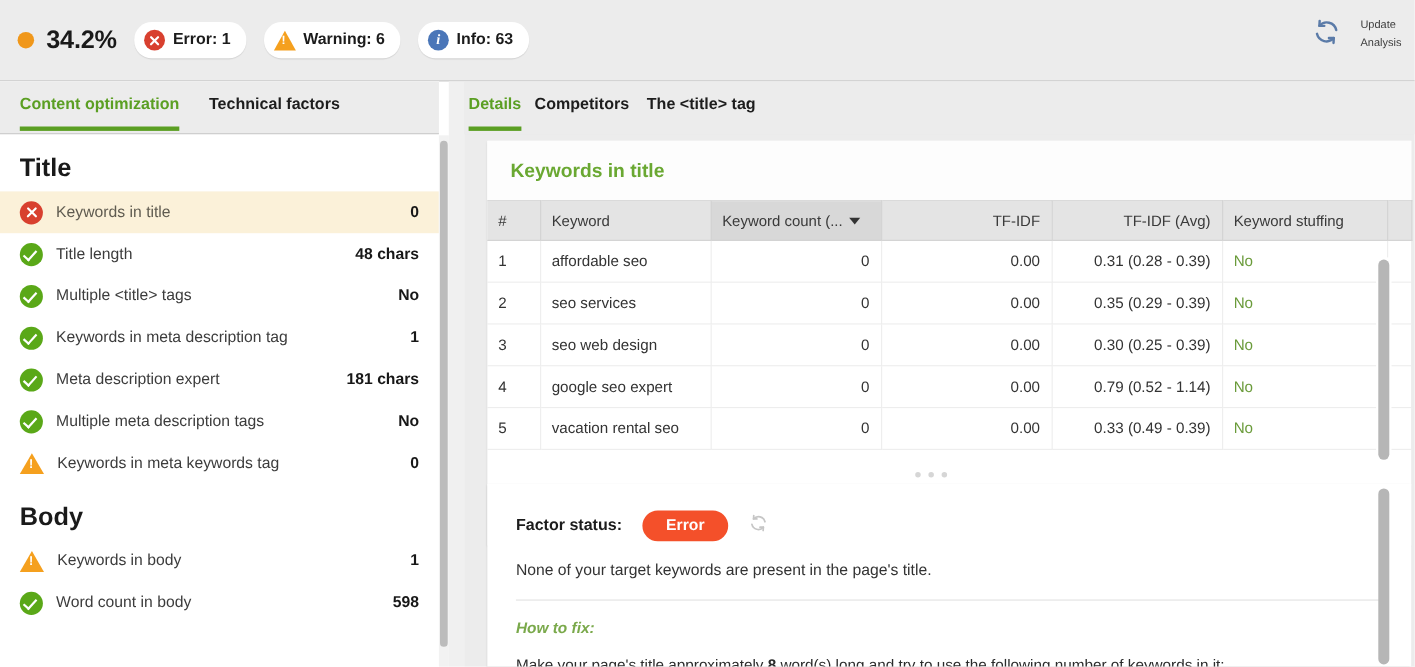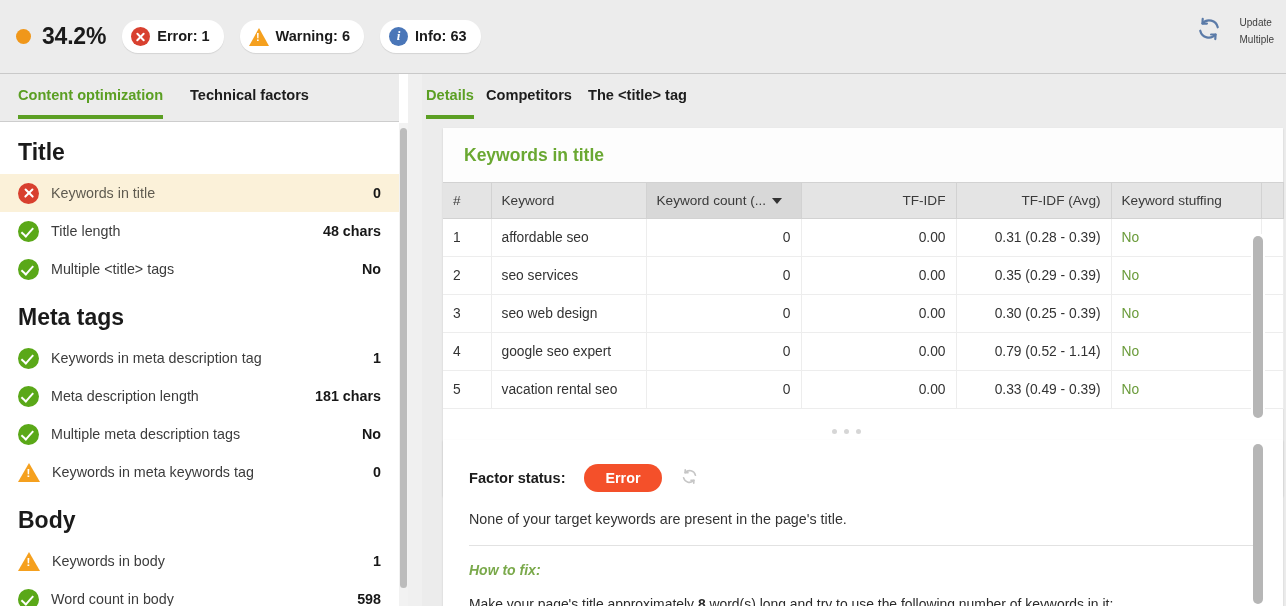--- a/index.html
+++ b/index.html
@@ -349,21 +349,21 @@
     <span>
       <svg width="28" height="28" viewBox="0 0 24 24" fill="none" stroke="#5b7ba8" stroke-width="1.9" stroke-linecap="round">
         <path d="M19.5 10.5a7.6 7.6 0 0 0-13.1-3.3"></path>
         <path d="M4.5 13.5a7.6 7.6 0 0 0 13.1 3.3"></path>
         <path d="M6.6 3.4 6.4 7.3 10.2 7.3" stroke-linejoin="round"></path>
         <path d="M17.4 20.6 17.6 16.7 13.8 16.7" stroke-linejoin="round"></path>
       </svg>
     </span>
     <span class="ua-label">
       <span>Update</span><br>
-      <span>Multiple</span>
+      <span>Analysis</span>
     </span>
   </div>
 </div>
 
 <div id="left-panel">
 
   <div id="left-tabs">
     <div class="tab active" id="tab-content-opt">
       <span>Content optimization</span>
     </div>
@@ -387,31 +387,30 @@
       <span class="factor-label">Title length</span>
       <span class="factor-value">48 chars</span>
     </div>
 
     <div class="factor-row">
       <span class="ico-check-green"></span>
       <span class="factor-label">Multiple &lt;title&gt; tags</span>
       <span class="factor-value">No</span>
     </div>
 
-    <div class="group-head">Meta tags</div>
 
     <div class="factor-row">
       <span class="ico-check-green"></span>
       <span class="factor-label">Keywords in meta description tag</span>
       <span class="factor-value">1</span>
     </div>
 
     <div class="factor-row">
       <span class="ico-check-green"></span>
-      <span class="factor-label">Meta description length</span>
+      <span class="factor-label">Meta description expert</span>
       <span class="factor-value">181 chars</span>
     </div>
 
     <div class="factor-row">
       <span class="ico-check-green"></span>
       <span class="factor-label">Multiple meta description tags</span>
       <span class="factor-value">No</span>
     </div>
 
     <div class="factor-row">

